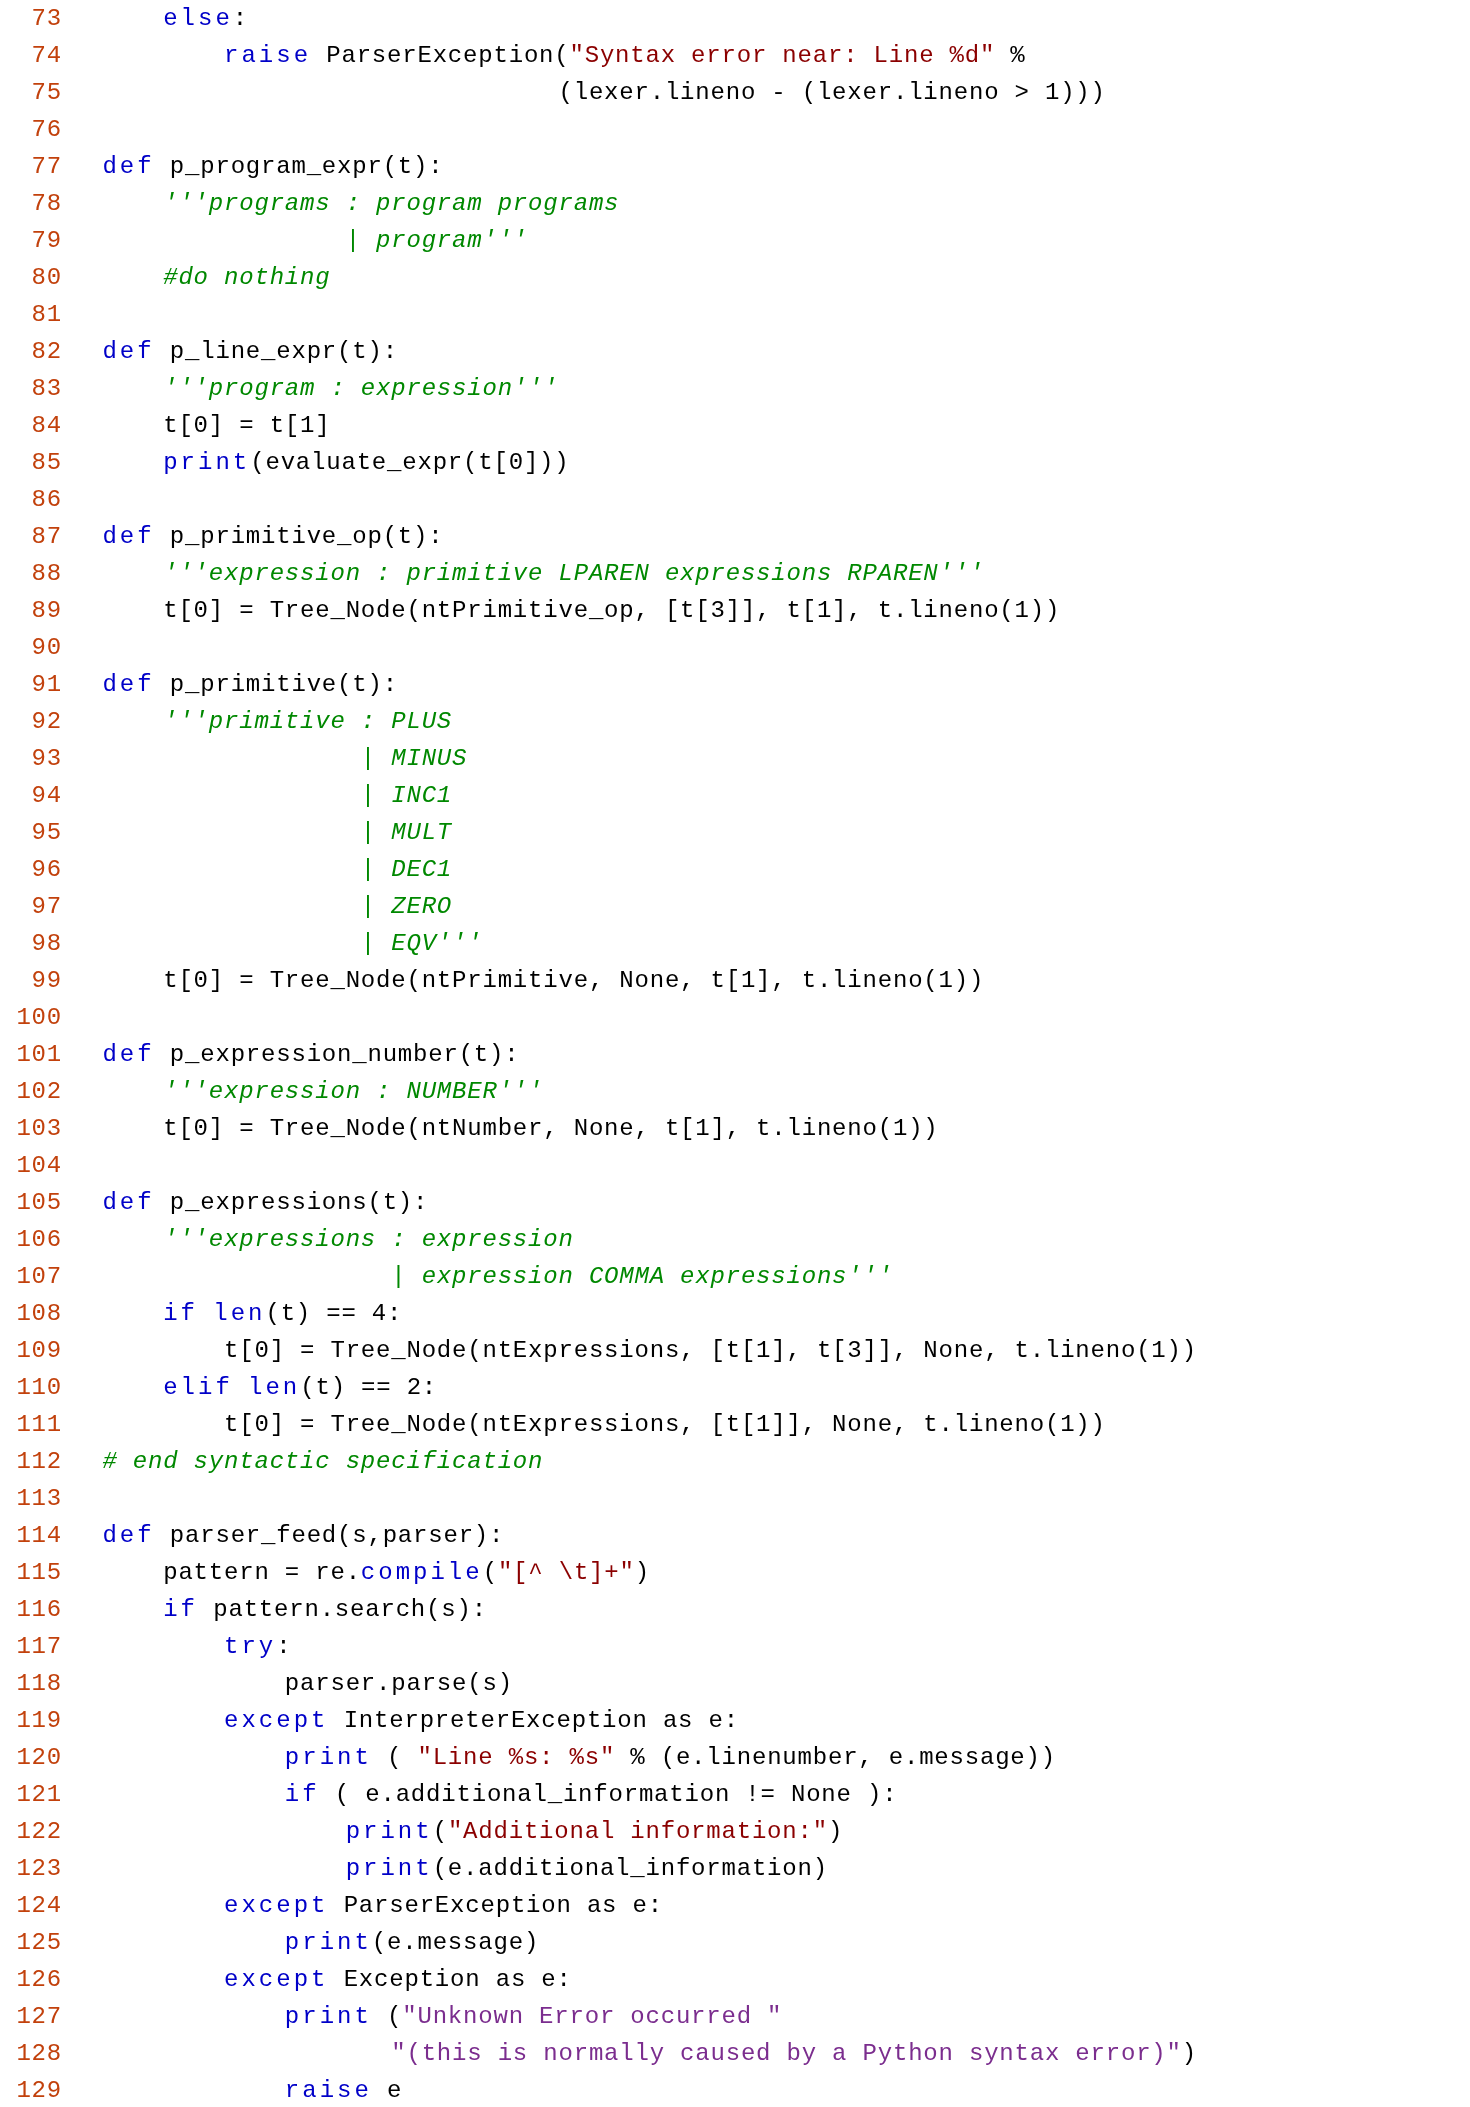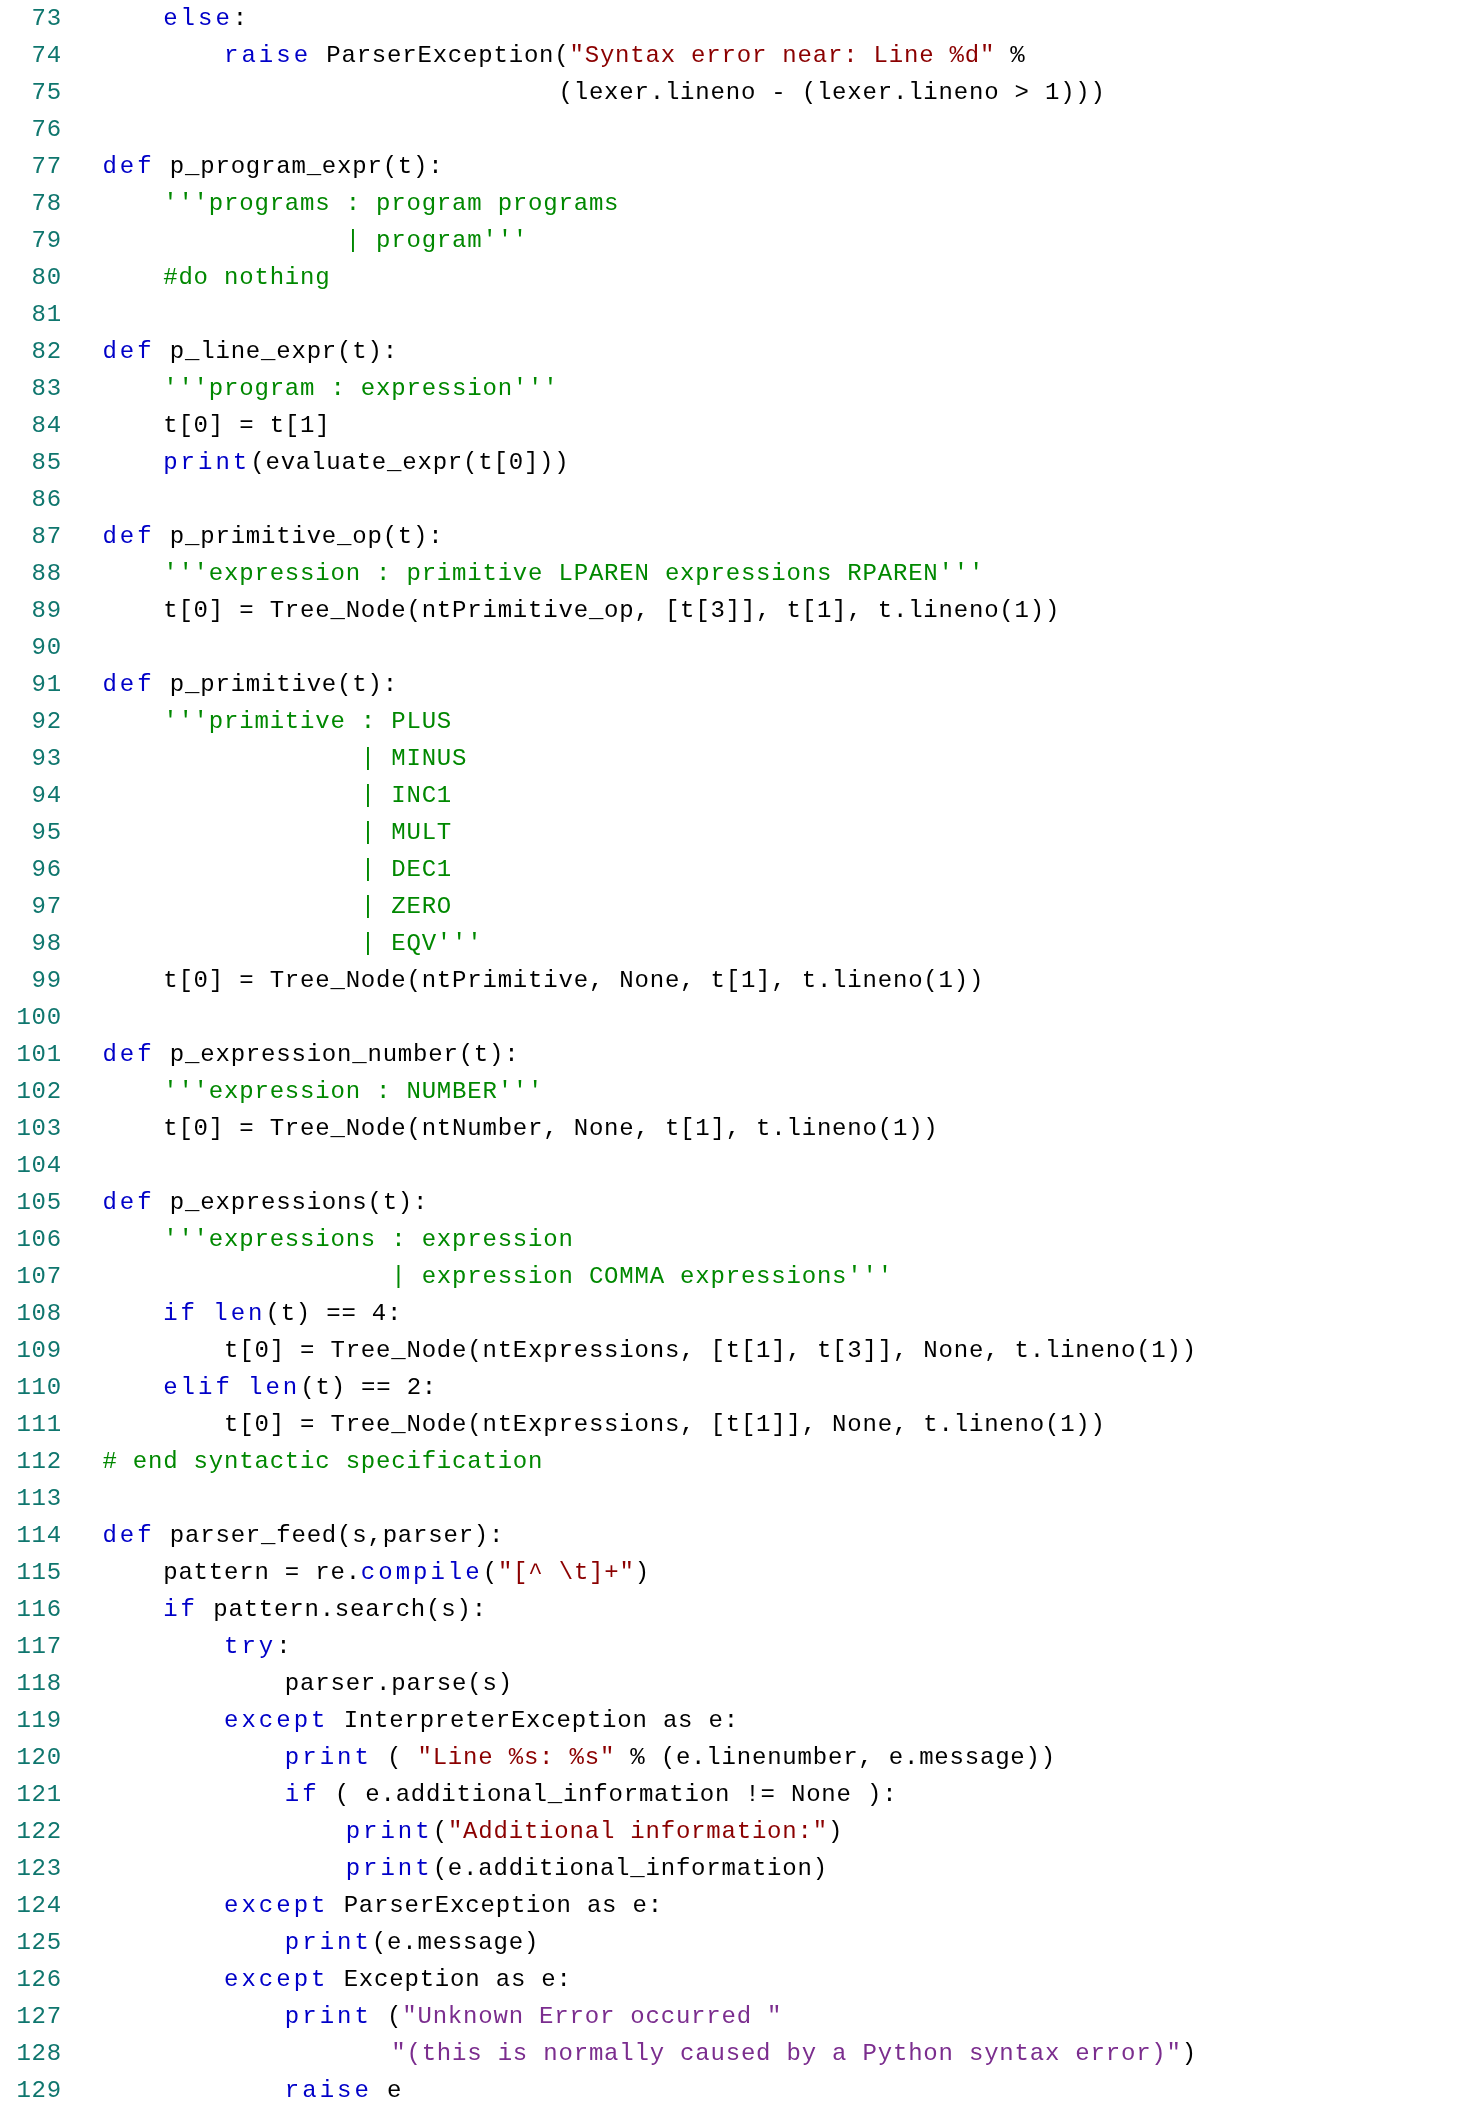--- a/index.html
+++ b/index.html
@@ -19,30 +19,30 @@
   }
   .line {
     display: flex;
     flex-direction: row;
     align-items: baseline;
   }
   .lineno {
     display: inline-block;
     width: 62px;
     text-align: right;
-    color: #0f766e;
+    color: #c2410c;
     padding-right: 10px;
     user-select: none;
     flex-shrink: 0;
   }
   .code {
     white-space: pre;
     color: #000000;
   }
   .kw { color: #0000c8; font-weight: normal; letter-spacing: 3px; }
   .str { color: #8b0000; }
-  .com { color: #008800; }
+  .com { color: #008800; font-style: italic; }
   .bi { color: #7b2d8e; }
 </style>
 </head>
 <body>
 
 <div class="code-block" id="code-root"><div class="line"><span class="lineno">73</span><span class="code"><span>      </span><span class="kw">else</span><span>:</span></span></div><div class="line"><span class="lineno">74</span><span class="code"><span>          </span><span class="kw">raise</span><span> ParserException(</span><span class="str">"Syntax error near: Line %d"</span><span> %</span></span></div><div class="line"><span class="lineno">75</span><span class="code"><span>                                (lexer.lineno - (lexer.lineno &gt; 1)))</span></span></div><div class="line"><span class="lineno">76</span><span class="code"><span></span></span></div><div class="line"><span class="lineno">77</span><span class="code"><span>  </span><span class="kw">def</span><span> p_program_expr(t):</span></span></div><div class="line"><span class="lineno">78</span><span class="code"><span>      </span><span class="com">'''programs : program programs</span></span></div><div class="line"><span class="lineno">79</span><span class="code"><span class="com">                  | program'''</span></span></div><div class="line"><span class="lineno">80</span><span class="code"><span>      </span><span class="com">#do nothing</span></span></div><div class="line"><span class="lineno">81</span><span class="code"><span></span></span></div><div class="line"><span class="lineno">82</span><span class="code"><span>  </span><span class="kw">def</span><span> p_line_expr(t):</span></span></div><div class="line"><span class="lineno">83</span><span class="code"><span>      </span><span class="com">'''program : expression'''</span></span></div><div class="line"><span class="lineno">84</span><span class="code"><span>      t[0] = t[1]</span></span></div><div class="line"><span class="lineno">85</span><span class="code"><span>      </span><span class="kw">print</span><span>(evaluate_expr(t[0]))</span></span></div><div class="line"><span class="lineno">86</span><span class="code"><span></span></span></div><div class="line"><span class="lineno">87</span><span class="code"><span>  </span><span class="kw">def</span><span> p_primitive_op(t):</span></span></div><div class="line"><span class="lineno">88</span><span class="code"><span>      </span><span class="com">'''expression : primitive LPAREN expressions RPAREN'''</span></span></div><div class="line"><span class="lineno">89</span><span class="code"><span>      t[0] = Tree_Node(ntPrimitive_op, [t[3]], t[1], t.lineno(1))</span></span></div><div class="line"><span class="lineno">90</span><span class="code"><span></span></span></div><div class="line"><span class="lineno">91</span><span class="code"><span>  </span><span class="kw">def</span><span> p_primitive(t):</span></span></div><div class="line"><span class="lineno">92</span><span class="code"><span>      </span><span class="com">'''primitive : PLUS</span></span></div><div class="line"><span class="lineno">93</span><span class="code"><span class="com">                   | MINUS</span></span></div><div class="line"><span class="lineno">94</span><span class="code"><span class="com">                   | INC1</span></span></div><div class="line"><span class="lineno">95</span><span class="code"><span class="com">                   | MULT</span></span></div><div class="line"><span class="lineno">96</span><span class="code"><span class="com">                   | DEC1</span></span></div><div class="line"><span class="lineno">97</span><span class="code"><span class="com">                   | ZERO</span></span></div><div class="line"><span class="lineno">98</span><span class="code"><span class="com">                   | EQV'''</span></span></div><div class="line"><span class="lineno">99</span><span class="code"><span>      t[0] = Tree_Node(ntPrimitive, None, t[1], t.lineno(1))</span></span></div><div class="line"><span class="lineno">100</span><span class="code"><span></span></span></div><div class="line"><span class="lineno">101</span><span class="code"><span>  </span><span class="kw">def</span><span> p_expression_number(t):</span></span></div><div class="line"><span class="lineno">102</span><span class="code"><span>      </span><span class="com">'''expression : NUMBER'''</span></span></div><div class="line"><span class="lineno">103</span><span class="code"><span>      t[0] = Tree_Node(ntNumber, None, t[1], t.lineno(1))</span></span></div><div class="line"><span class="lineno">104</span><span class="code"><span></span></span></div><div class="line"><span class="lineno">105</span><span class="code"><span>  </span><span class="kw">def</span><span> p_expressions(t):</span></span></div><div class="line"><span class="lineno">106</span><span class="code"><span>      </span><span class="com">'''expressions : expression</span></span></div><div class="line"><span class="lineno">107</span><span class="code"><span class="com">                     | expression COMMA expressions'''</span></span></div><div class="line"><span class="lineno">108</span><span class="code"><span>      </span><span class="kw">if</span><span> </span><span class="kw">len</span><span>(t) == 4:</span></span></div><div class="line"><span class="lineno">109</span><span class="code"><span>          t[0] = Tree_Node(ntExpressions, [t[1], t[3]], None, t.lineno(1))</span></span></div><div class="line"><span class="lineno">110</span><span class="code"><span>      </span><span class="kw">elif</span><span> </span><span class="kw">len</span><span>(t) == 2:</span></span></div><div class="line"><span class="lineno">111</span><span class="code"><span>          t[0] = Tree_Node(ntExpressions, [t[1]], None, t.lineno(1))</span></span></div><div class="line"><span class="lineno">112</span><span class="code"><span>  </span><span class="com"># end syntactic specification</span></span></div><div class="line"><span class="lineno">113</span><span class="code"><span></span></span></div><div class="line"><span class="lineno">114</span><span class="code"><span>  </span><span class="kw">def</span><span> parser_feed(s,parser):</span></span></div><div class="line"><span class="lineno">115</span><span class="code"><span>      pattern = re.</span><span class="kw">compile</span><span>(</span><span class="str">"[^ \t]+"</span><span>)</span></span></div><div class="line"><span class="lineno">116</span><span class="code"><span>      </span><span class="kw">if</span><span> pattern.search(s):</span></span></div><div class="line"><span class="lineno">117</span><span class="code"><span>          </span><span class="kw">try</span><span>:</span></span></div><div class="line"><span class="lineno">118</span><span class="code"><span>              parser.parse(s)</span></span></div><div class="line"><span class="lineno">119</span><span class="code"><span>          </span><span class="kw">except</span><span> InterpreterException as e:</span></span></div><div class="line"><span class="lineno">120</span><span class="code"><span>              </span><span class="kw">print</span><span> ( </span><span class="str">"Line %s: %s"</span><span> % (e.linenumber, e.message))</span></span></div><div class="line"><span class="lineno">121</span><span class="code"><span>              </span><span class="kw">if</span><span> ( e.additional_information != None ):</span></span></div><div class="line"><span class="lineno">122</span><span class="code"><span>                  </span><span class="kw">print</span><span>(</span><span class="str">"Additional information:"</span><span>)</span></span></div><div class="line"><span class="lineno">123</span><span class="code"><span>                  </span><span class="kw">print</span><span>(e.additional_information)</span></span></div><div class="line"><span class="lineno">124</span><span class="code"><span>          </span><span class="kw">except</span><span> ParserException as e:</span></span></div><div class="line"><span class="lineno">125</span><span class="code"><span>              </span><span class="kw">print</span><span>(e.message)</span></span></div><div class="line"><span class="lineno">126</span><span class="code"><span>          </span><span class="kw">except</span><span> Exception as e:</span></span></div><div class="line"><span class="lineno">127</span><span class="code"><span>              </span><span class="kw">print</span><span> (</span><span class="bi">"Unknown Error occurred "</span></span></div><div class="line"><span class="lineno">128</span><span class="code"><span>                     </span><span class="bi">"(this is normally caused by a Python syntax error)"</span><span>)</span></span></div><div class="line"><span class="lineno">129</span><span class="code"><span>              </span><span class="kw">raise</span><span> e</span></span></div></div>
 
 </body></html>

